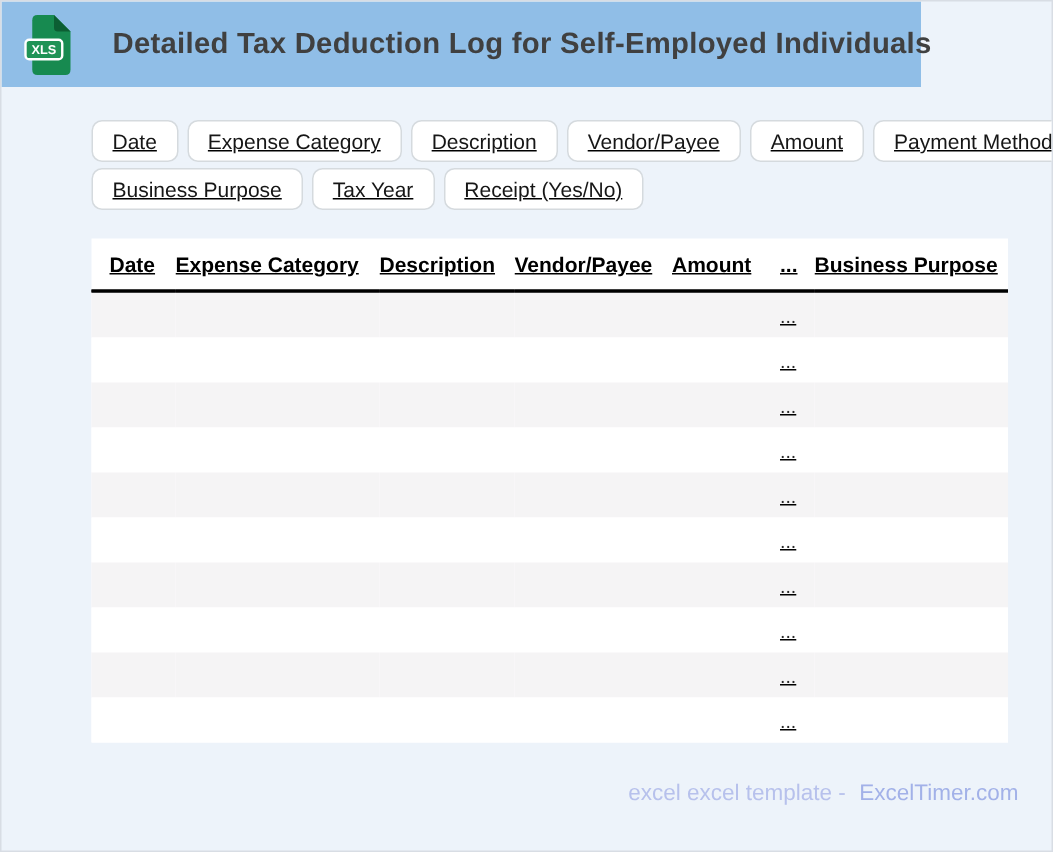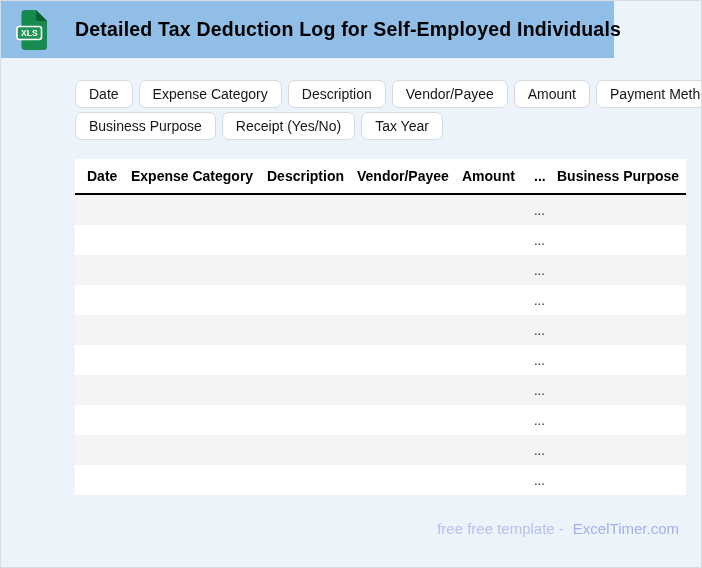--- a/index.html
+++ b/index.html
@@ -19,24 +19,24 @@
     border:1px solid #d8dde4;box-sizing:border-box;
     font-family:"Liberation Sans",sans-serif;
   }
   .header{
     position:absolute;top:0;left:0;width:613px;height:57px;
     background:var(--header-bg);
     display:flex;align-items:center;padding-left:15px;box-sizing:border-box;gap:12px;
   }
   .file-icon{flex:0 0 auto;display:block;}
   .title{
-    color:#000000;font-size:19.5px;font-weight:600;margin-left:15px;
+    color:#404040;font-size:19.5px;font-weight:600;margin-left:15px;
     white-space:nowrap;letter-spacing:.2px;
   }
-  .content{position:absolute;left:74px;top:79px;width:614px;}
+  .content{position:absolute;left:60px;top:79px;width:614px;text-decoration:underline;}
   .chip-row{display:flex;gap:6px;}
   .chip-row + .chip-row{margin-top:4px;}
   .chip{
     background:#ffffff;border:1px solid var(--chip-border);border-radius:7px;
     height:28px;display:flex;align-items:center;padding:0 13px;
     font-size:14px;color:#161616;box-sizing:border-box;cursor:pointer;
     white-space:nowrap;
   }
   .table-wrap{margin-top:19px;}
   table{border-collapse:collapse;table-layout:fixed;width:611px;background:#ffffff;}
@@ -73,22 +73,22 @@
       <div class="chip-row">
         <div class="chip">Date</div>
         <div class="chip">Expense Category</div>
         <div class="chip">Description</div>
         <div class="chip">Vendor/Payee</div>
         <div class="chip">Amount</div>
         <div class="chip">Payment Method</div>
       </div>
       <div class="chip-row">
         <div class="chip">Business Purpose</div>
+        <div class="chip">Tax Year</div>
         <div class="chip">Receipt (Yes/No)</div>
-        <div class="chip">Tax Year</div>
       </div>
     </div>
 
   <div class="table-wrap">
     <table>
       <colgroup>
         <col style="width:56px">
           <col style="width:136px">
           <col style="width:90px">
         <col style="width:105px">
@@ -197,14 +197,14 @@
             <td></td>
             <td>...</td>
             <td></td>
           </tr>
         </tbody>
     </table>
   </div>
 </div>
 
 <div class="footer">
-  <span>free free template -</span><span class="brand">ExcelTimer.com</span>
+  <span>excel excel template -</span><span class="brand">ExcelTimer.com</span>
 </div>
 
 </body></html>

